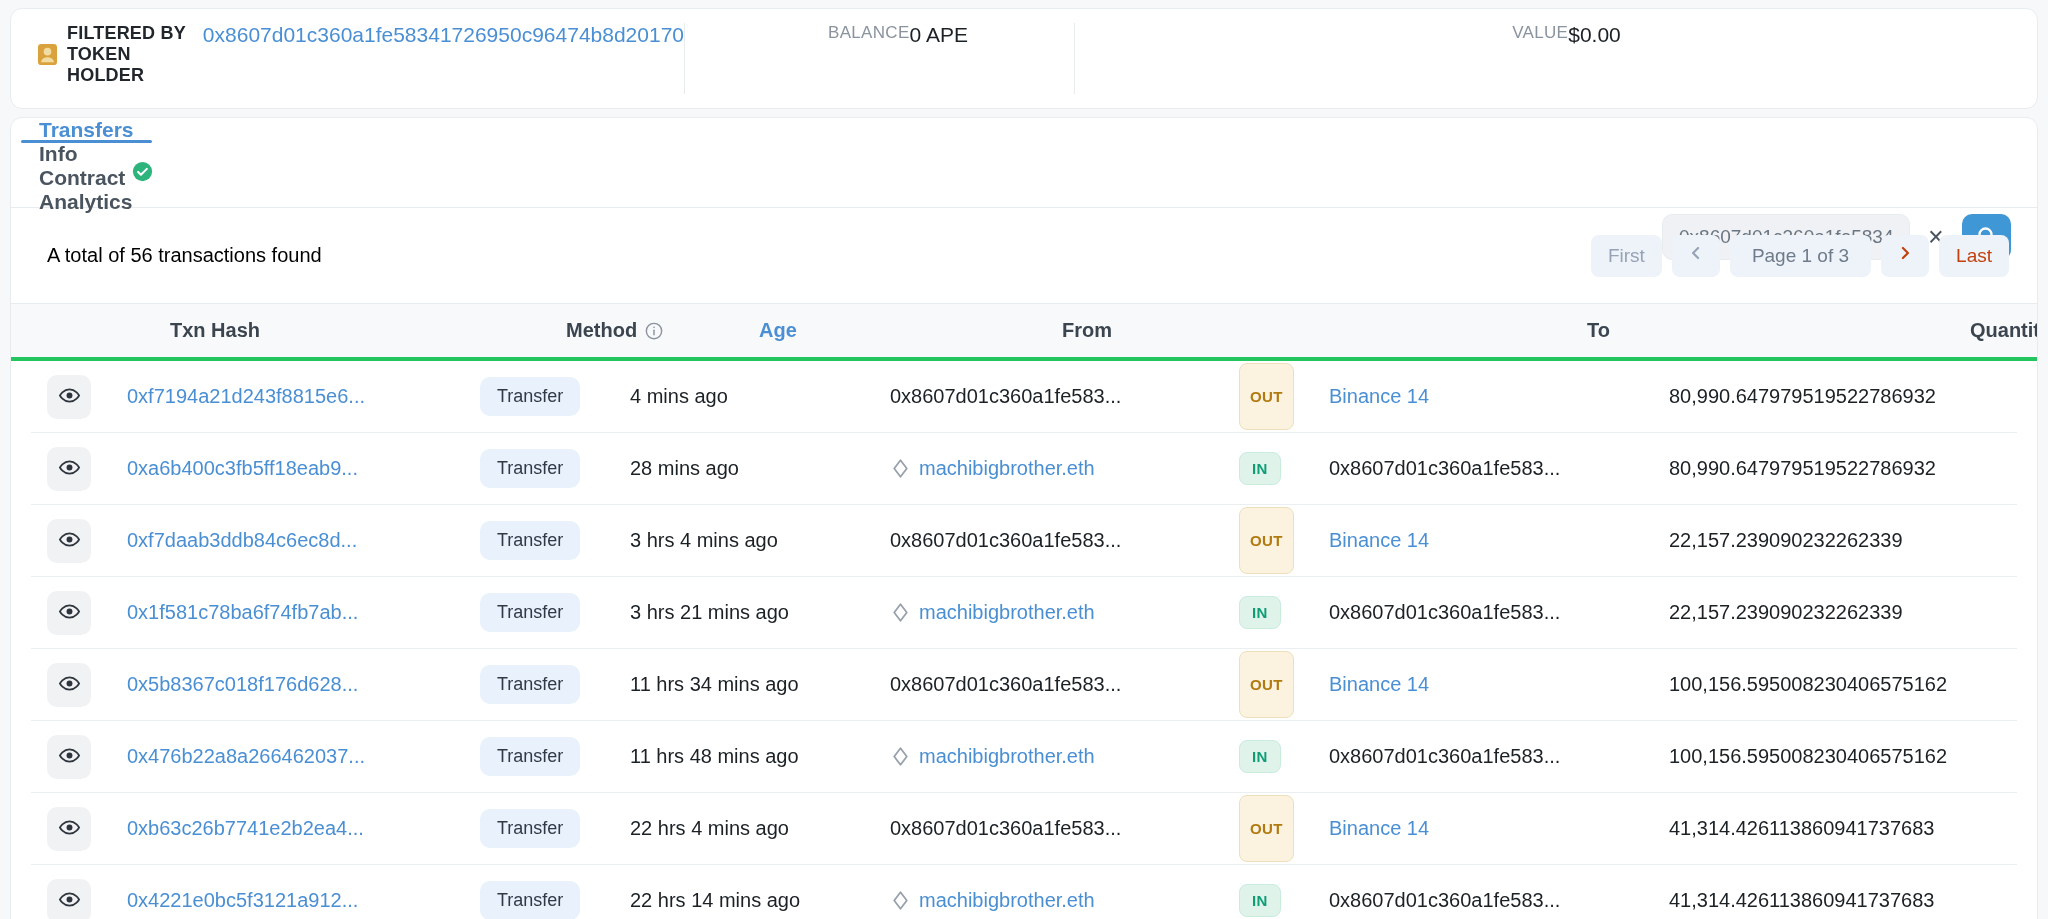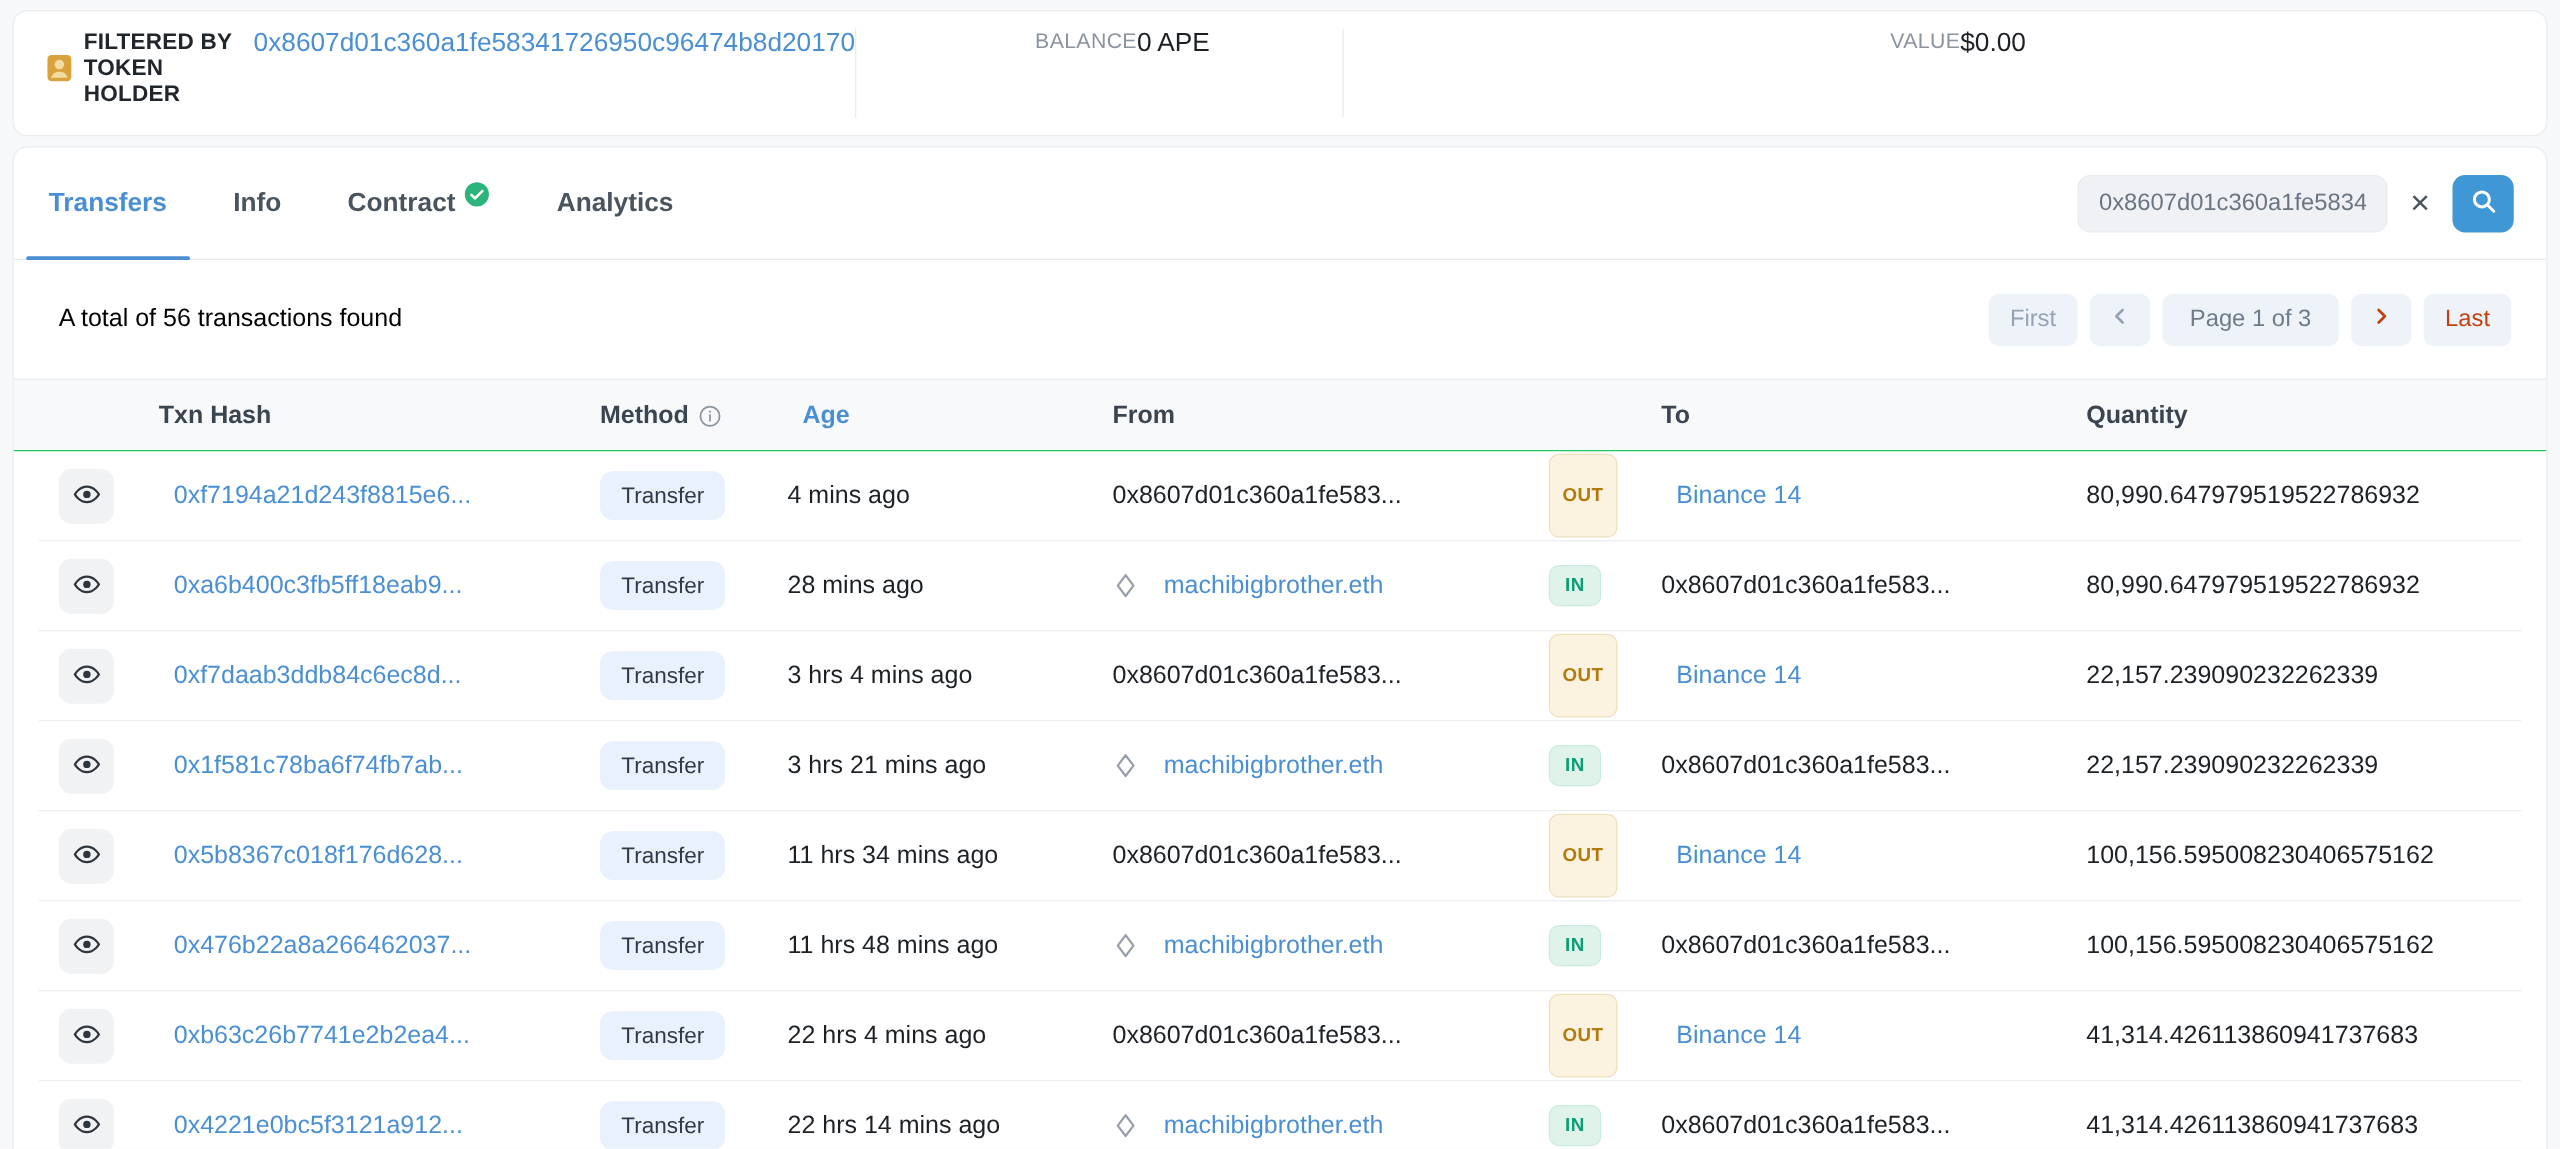--- a/index.html
+++ b/index.html
@@ -2,21 +2,21 @@
 <html><head>
 <meta charset="utf-8">
 <style>
   * { box-sizing: border-box; margin: 0; padding: 0; }
   html, body { width: 2048px; height: 919px; overflow: hidden; }
   body {
     background: #f7f8fa;
     font-family: "Liberation Sans", "DejaVu Sans", sans-serif;
     color: #1c2126;
   }
-  a.link, .link { color: #4a8fd4; text-decoration: none; cursor: pointer; margin-left: 12px; }
+  a.link, .link { color: #4a8fd4; text-decoration: none; cursor: pointer; }
   .plain { color: #1c2126; }
 
   
   .card-top {
     margin: 8px 10px 0;
     background: #fff;
     border: 1px solid #e9ecef;
     border-radius: 12px;
     display: flex;
     align-items: stretch;
@@ -38,24 +38,25 @@
     margin: 8px 10px 0;
     background: #fff;
     border: 1px solid #e9ecef;
     border-radius: 12px 12px 0 0;
     height: 823px;
     overflow: hidden;
   }
 
   
   .tabbar {
-    display: flex; align-items: center;
+    display: flex; align-items: flex-start;
     height: 90px;
     border-bottom: 1px solid #e9ecef;
     padding: 0 26px 0 10px;
+    flex-direction: column;
   }
   .tab {
     position: relative;
     height: 100%;
     display: flex; align-items: center; gap: 7px;
     padding: 0 18px;
     margin-right: 17px;
     font-size: 21px; font-weight: 600; color: #4a545f;
     cursor: pointer;
   }
@@ -113,23 +114,23 @@
   
   .thead, .tr {
     display: grid;
     grid-template-columns: 80px 345px 150px 260px 348px 95px 330px 1fr;
     align-items: center;
   }
   .thead {
     height: 58px;
     background: #f8f9fa;
     border-top: 1px solid #e9ecef;
-    border-bottom: 1px solid #22c55e;
+    border-bottom: 4px solid #22c55e;
     padding-left: 36px;
-    font-size: 20px; font-weight: 700; color: #3b4550;
+    font-size: 20px; font-weight: 700; color: #3b4550; gap: 43px;
   }
   .th-method, .th-age, .th-from { padding-left: 8px; }
   .th-to { padding-left: 4px; }
   .th-qty { padding-left: 14px; }
   .th-method { display: flex; align-items: center; gap: 7px; }
   .info-icon { width: 20px; height: 20px; display: inline-flex; margin-top: 1px; }
 
   .tbody { margin: 0 20px; }
   .tr { height: 72px; border-bottom: 1px solid #eceff2; padding-left: 16px; font-size: 20px; }
   .td-method { padding-left: 8px; }

